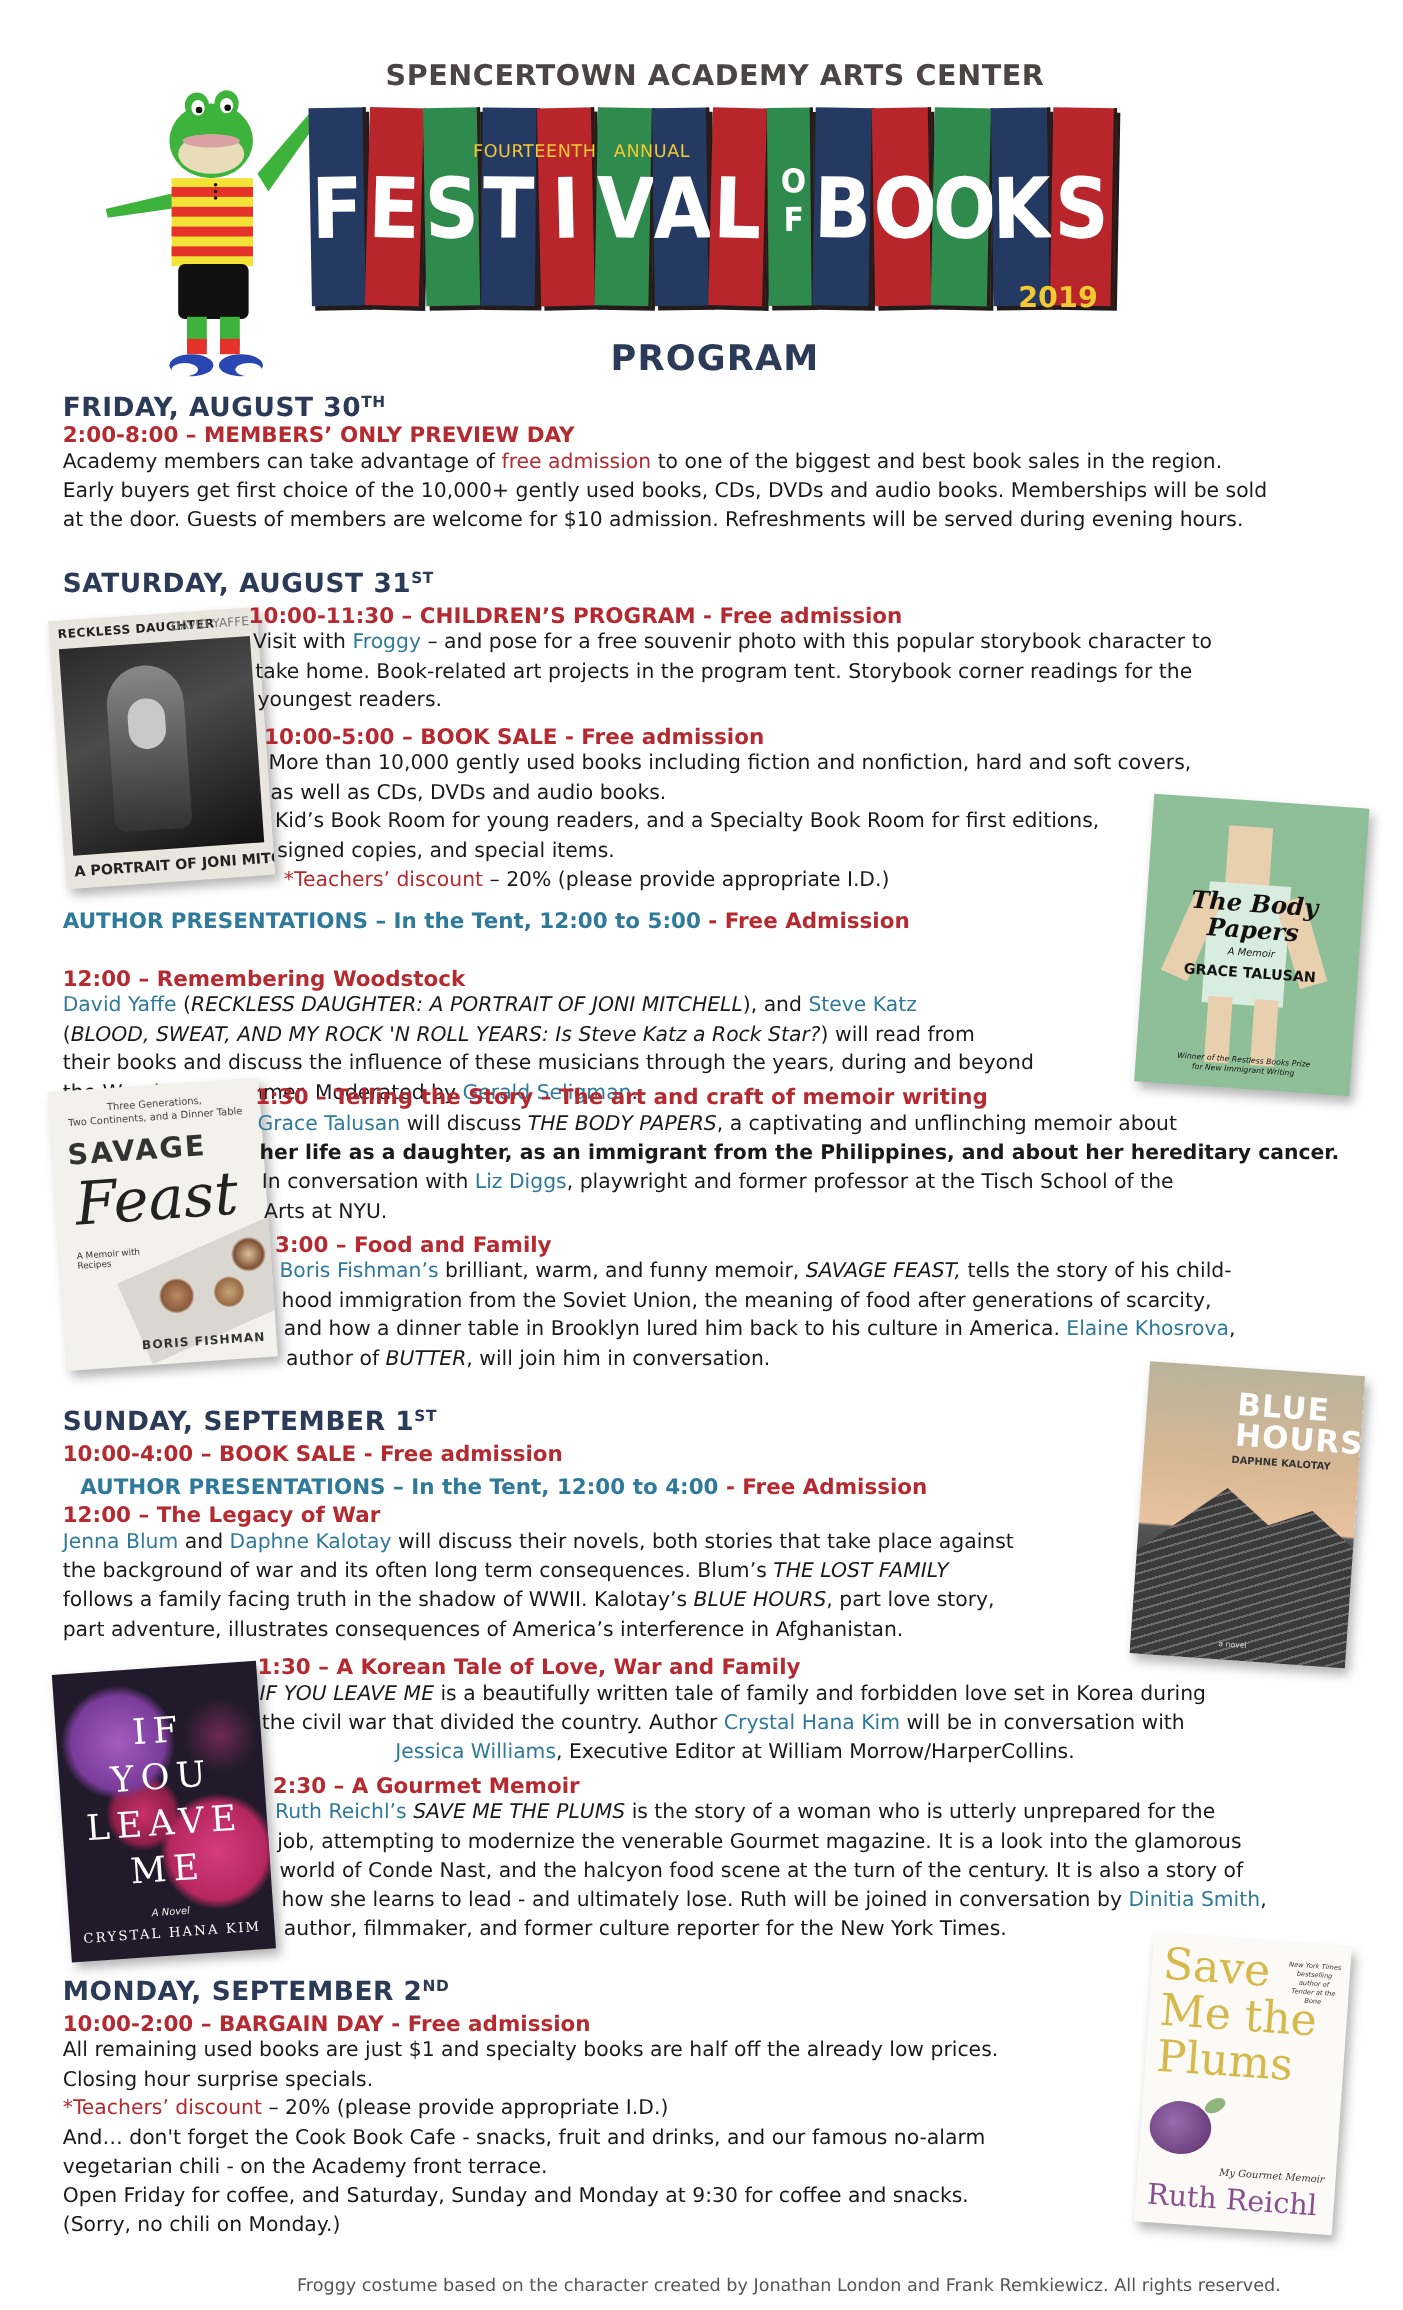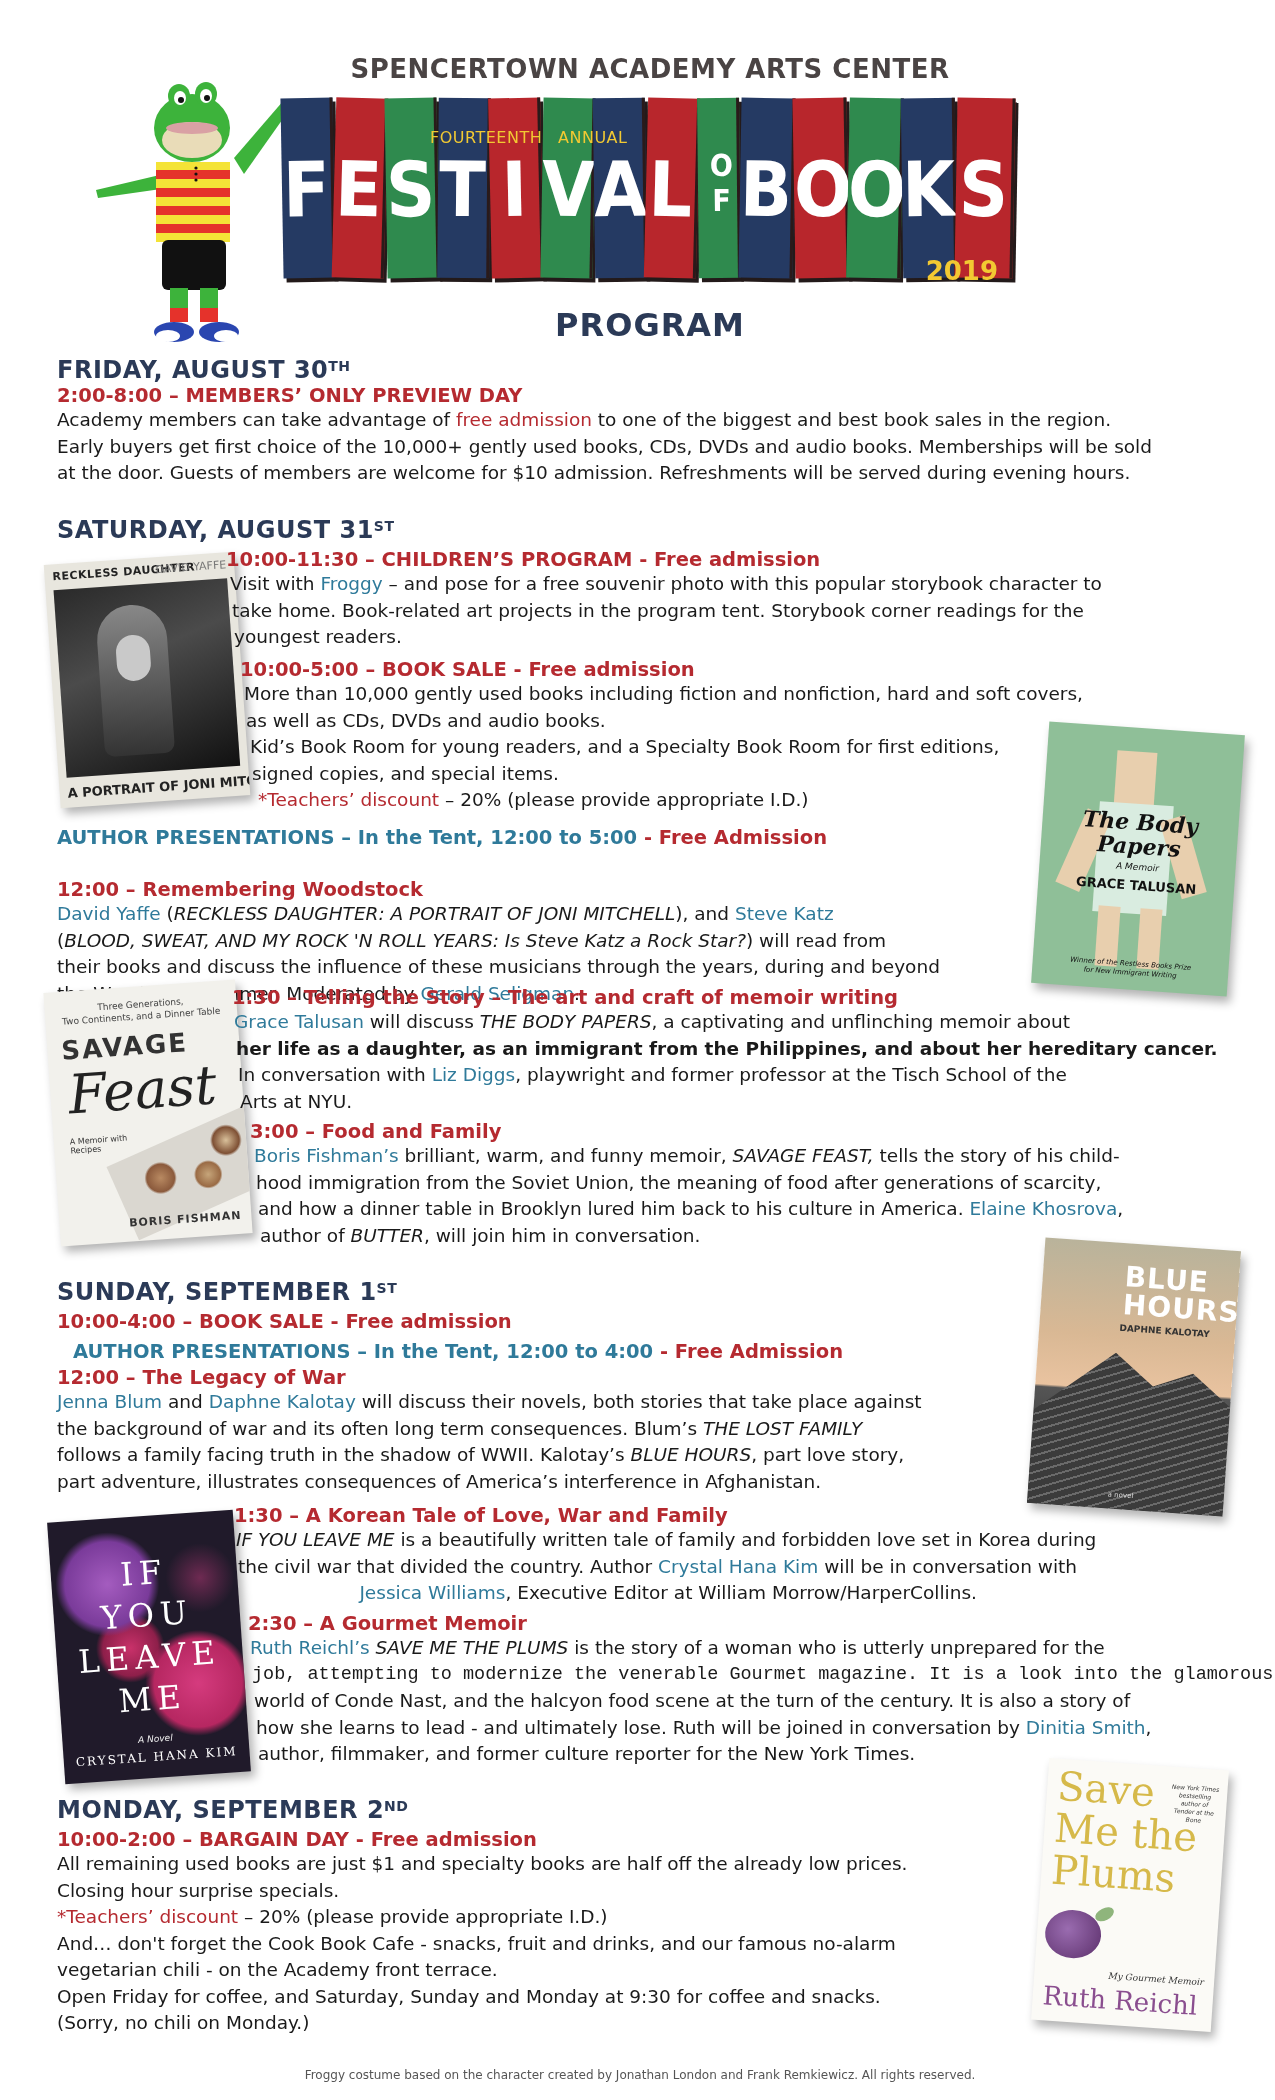--- a/index.html
+++ b/index.html
@@ -28,21 +28,21 @@
   .ap { font-size: 19.5px; font-weight: bold; color: #2f7a9a; white-space: nowrap; }
   .ap .red { color: #b52a30; }
   .p { font-size: 18.5px; line-height: 26.5px; color: #1a1a1a; }
   .link { color: #2f7a9a; }
   .redtxt { color: #b52a30; }
   .it { font-style: italic; }
   .line { display: block; white-space: nowrap; }
 
   
   .cover { position: absolute; box-shadow: 4px 6px 10px rgba(0,0,0,0.3); overflow: hidden; }
-  .footer { left: 270px; top: 2068px; width: 740px; text-align: center; font-size: 12px; color: #555; white-space: nowrap; }
+  .footer { left: 270px; top: 2068px; width: 740px; text-align: center; font-size: 16px; color: #555; white-space: nowrap; }
 </style>
 </head>
 <body>
 
 <div class="abs org-title">SPENCERTOWN ACADEMY ARTS CENTER</div>
 
 <div class="abs frog">
   <svg width="220" height="280" viewBox="0 0 220 280">
 
     <path d="M12 120 L80 104 L84 118 L14 128 Z" fill="#3db33b"></path>
@@ -279,21 +279,21 @@
     <span class="line"><span class="it">IF YOU LEAVE ME</span><span> is a beautifully written tale of family and forbidden love set in Korea during</span></span>
     <span class="line" style="padding-left:2px;"><span>the civil war that divided the country. Author </span><span class="link">Crystal Hana Kim</span><span> will be in conversation with</span></span>
     <span class="line" style="padding-left:4px;text-align:center;"><span class="link">Jessica Williams</span><span>, Executive Editor at William Morrow/HarperCollins.</span></span>
   </div>
 </div>
 
 <div class="abs" style="left:248px;top:1612px;">
   <div class="ev">2:30 – A Gourmet Memoir</div>
   <div class="p" style="padding-left:2px;">
     <span class="line"><span class="link">Ruth Reichl’s</span><span> </span><span class="it">SAVE ME THE PLUMS</span><span> is the story of a woman who is utterly unprepared for the</span></span>
-    <span class="line" style="padding-left:2px;font-family:Liberation Mono, monospace;">job, attempting to modernize the venerable Gourmet magazine. It is a look into the  glamorous</span>
+    <span class="line" style="padding-left:2px;">job, attempting to modernize the venerable Gourmet magazine. It is a look into the  glamorous</span>
     <span class="line" style="padding-left:4px;">world of Conde Nast, and the halcyon food scene at the turn of the century. It is also a story of</span>
     <span class="line" style="padding-left:6px;"><span>how she learns to lead - and ultimately lose. Ruth will be joined in conversation by </span><span class="link">Dinitia Smith</span><span>,</span></span>
     <span class="line" style="padding-left:8px;">author, filmmaker, and former culture reporter for the New York Times.</span>
   </div>
 </div>
 
 <div class="abs day" style="left:57px;top:1796px;"><span>MONDAY, SEPTEMBER 2</span><sup>ND</sup></div>
 <div class="abs" style="left:57px;top:1828px;">
   <div class="ev">10:00-2:00 – BARGAIN DAY - Free admission</div>
   <div class="p">

